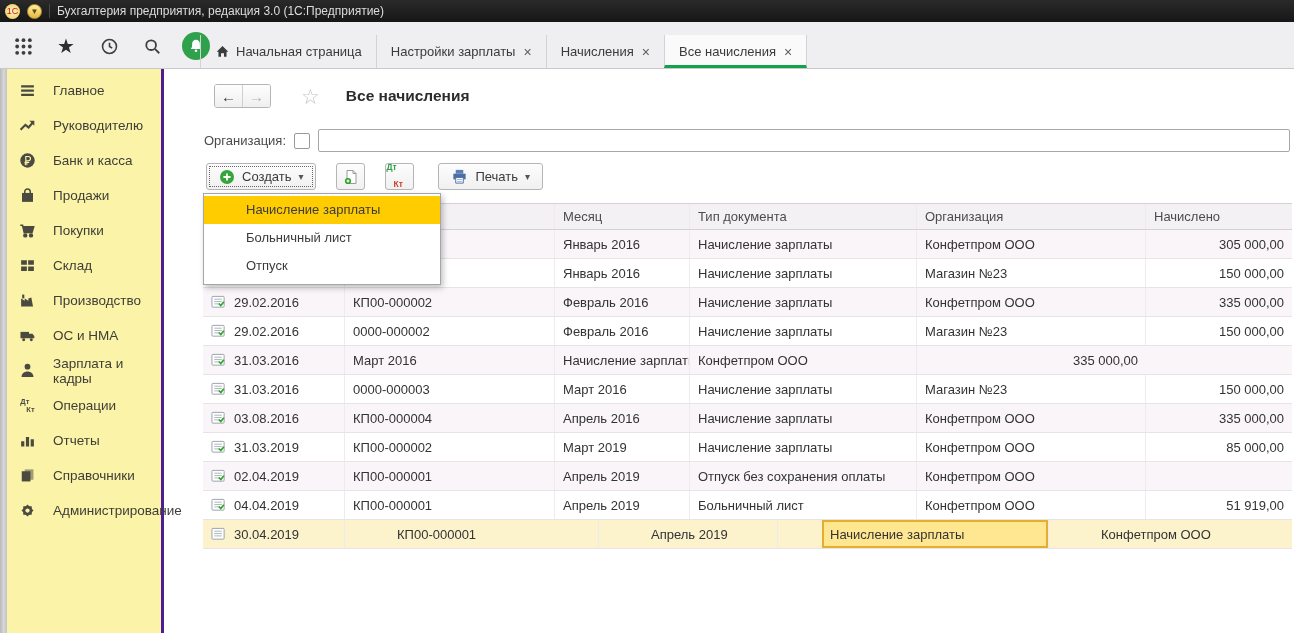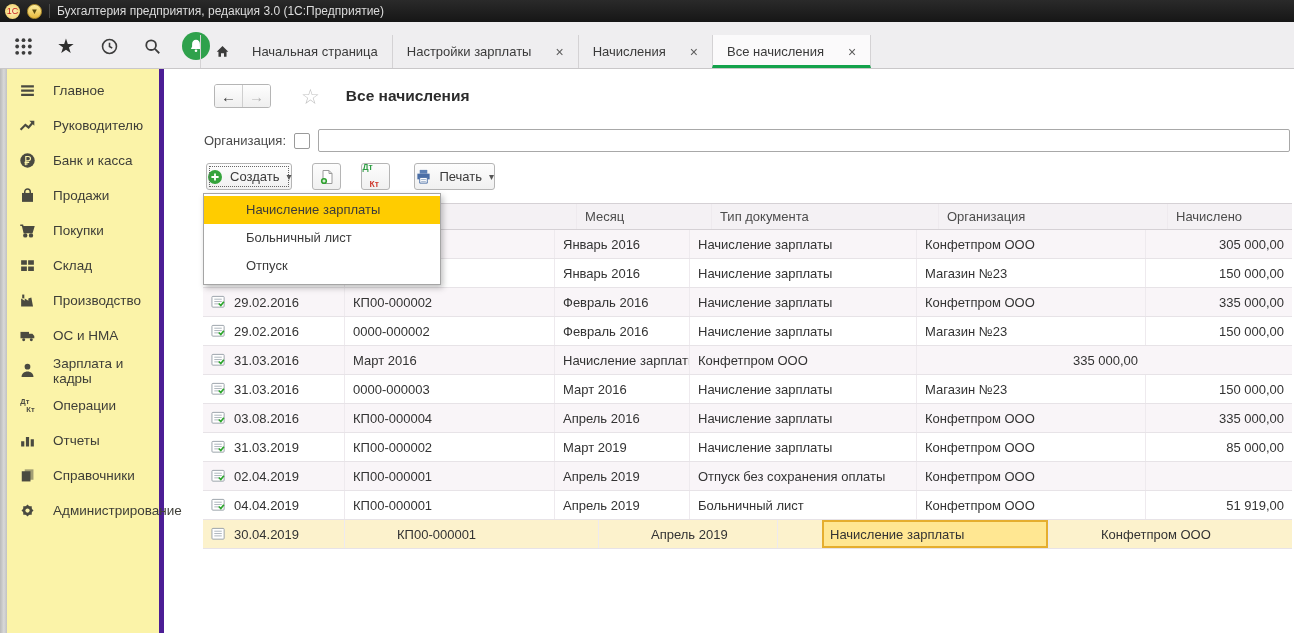--- a/index.html
+++ b/index.html
@@ -16,28 +16,28 @@
   .tb-sep{width:1px;height:14px;background:#4a4a4a;}
   
   .tabstrip{position:absolute;top:22px;left:0;right:0;height:47px;background:#efeef0;border-bottom:1px solid #c9c7c9;box-sizing:border-box;}
   .quick-icons{position:absolute;left:10px;top:7px;height:34px;display:flex;align-items:center;gap:17px;}
   .qi{width:26px;height:26px;display:flex;align-items:center;justify-content:center;color:#3d3d3d;}
   .qi svg{width:19px;height:19px;}
   .star-glyph{font-size:20px;color:#2f2f2f;line-height:1;}
   .bell-wrap{width:28px;height:28px;border-radius:50%;background:#2fa14c;display:flex;align-items:center;justify-content:center;}
   .bell-wrap svg{width:16px;height:16px;}
   .tabs{position:absolute;left:200px;bottom:0;display:flex;align-items:flex-end;height:34px;}
-  .tab{height:33px;display:flex;align-items:center;gap:22px;padding:0 14px;border-left:1px solid #d4d2d4;
+  .tab{height:33px;display:flex;align-items:center;gap:6px;padding:0 14px;border-left:1px solid #d4d2d4;
        color:#3a3a3a;font-size:13px;white-space:nowrap;background:transparent;box-sizing:border-box;}
   .tab:last-child{border-right:1px solid #d4d2d4;}
   .tab.active{background:#fbfafb;border-bottom:3px solid #13a24b;padding-top:3px;}
   .tab .close{color:#5d5d5d;font-size:14px;margin-left:2px;}
   .tab .home{width:15px;height:15px;}
   
-  .sidebar{position:absolute;top:69px;left:0;width:164px;bottom:0;background:#fbf3a8;border-right:5px solid #4c1d95;box-sizing:border-box;}
+  .sidebar{position:absolute;top:69px;left:0;width:164px;bottom:0;background:#fbf3a8;border-right:3px solid #4c1d95;box-sizing:border-box;}
   .sidebar::before{content:"";position:absolute;left:0;top:0;bottom:0;width:7px;background:linear-gradient(90deg,#b9b9b9,#d8d8d8 55%,#c2c2c2);}
   .nav-list{position:absolute;left:7px;right:0;top:4px;}
   .nav-item{height:35px;display:flex;align-items:center;gap:17px;padding-left:12px;cursor:default;}
   .nav-item .nico{width:17px;height:17px;color:#4a4a40;display:flex;align-items:center;justify-content:center;}
   .nav-item .nico svg{width:17px;height:17px;fill:#4a4a40;}
   .nav-item .nlabel{font-size:13.5px;color:#3e3e38;}
   .dtkt-ic{font-size:7.5px;font-weight:bold;line-height:1;color:#4a4a40;display:flex;flex-direction:column;}
   .dtkt-ic i:last-child{font-style:normal;margin-left:6px;}
   .dtkt-ic i{font-style:normal;}
   
@@ -48,33 +48,33 @@
           background:linear-gradient(#fefefe,#efefef);font-size:15px;color:#3c3c3c;}
   .navbtn+.navbtn{border-left:1px solid #cfcfcf;}
   .navbtn.disabled{color:#b3b3b3;}
   .fav-star{margin-left:30px;font-size:21px;color:#c3c3c3;line-height:1;}
   .page-title{margin-left:26px;font-size:15.5px;font-weight:bold;color:#2c2c2c;}
   .filter-row{position:absolute;top:60px;left:4px;right:4px;display:flex;align-items:center;gap:8px;}
   .filter-label{color:#4a4a4a;}
   .checkbox{width:14px;height:14px;border:1px solid #9a9a9a;background:#fff;border-radius:2px;}
   .org-input{flex:1;height:21px;border:1px solid #a8a8a8;border-radius:2px;background:#fff;font:inherit;padding:0 4px;}
   .toolbar{position:absolute;top:94px;left:6px;display:flex;align-items:center;}
-  .btn{height:27px;display:flex;align-items:center;gap:7px;padding:0 0;border:1px solid #b5b5b5;border-radius:3px;
+  .btn{height:27px;display:flex;align-items:center;gap:7px;padding:0 12px;border:1px solid #b5b5b5;border-radius:3px;
        background:linear-gradient(#fdfdfd,#f0f0f0);color:#3a3a3a;font-size:13px;box-sizing:border-box;}
   .btn svg{flex:none;}
   .btn .caret{font-size:10px;color:#555;}
   .btn.focused{outline:1px dotted #666;outline-offset:-4px;}
   .btn.iconbtn{width:29px;padding:0;justify-content:center;}
   .btn-gap1{margin-left:20px;} .btn-gap2{margin-left:20px;} .btn-gap3{margin-left:24px;}
   .dtkt-btn{font-size:8.5px;font-weight:bold;line-height:1.15;display:flex;flex-direction:column;align-items:flex-start;}
   .dtkt-btn .dt{color:#2f9e44;} .dtkt-btn .kt{color:#cf3a2e;margin-left:7px;}
   
   .table{position:absolute;left:3px;top:134px;right:2px;border-top:1px solid #d5d1d5;}
   .tr{display:grid;grid-template-columns:142px 210px 135px 227px 229px 1fr;border-bottom:1px solid #e7e3e7;}
-  .thead{background:#f4f1f4;border-bottom:1px solid #d5d1d5;padding-left:22px;}
+  .thead{background:#f4f1f4;border-bottom:1px solid #d5d1d5;}
   .thead .td{color:#4c4c4c;height:25px;}
   .td{height:28px;display:flex;align-items:center;padding:0 8px;border-right:1px solid #eeeaee;overflow:hidden;white-space:nowrap;color:#333;}
   .td:last-child{border-right:none;}
   .td.num{justify-content:flex-end;}
   .thead .td.num{justify-content:flex-start;}
   .tr.shade{background:#f9f5f8;}
   .tr.selected{background:#fcf2cc;gap:44px;}
   .doc-ic{margin-right:8px;display:flex;flex:none;}
   .focus-cell{background:#ffe792;box-shadow:inset 0 0 0 2px #e5ae2e;}
   

